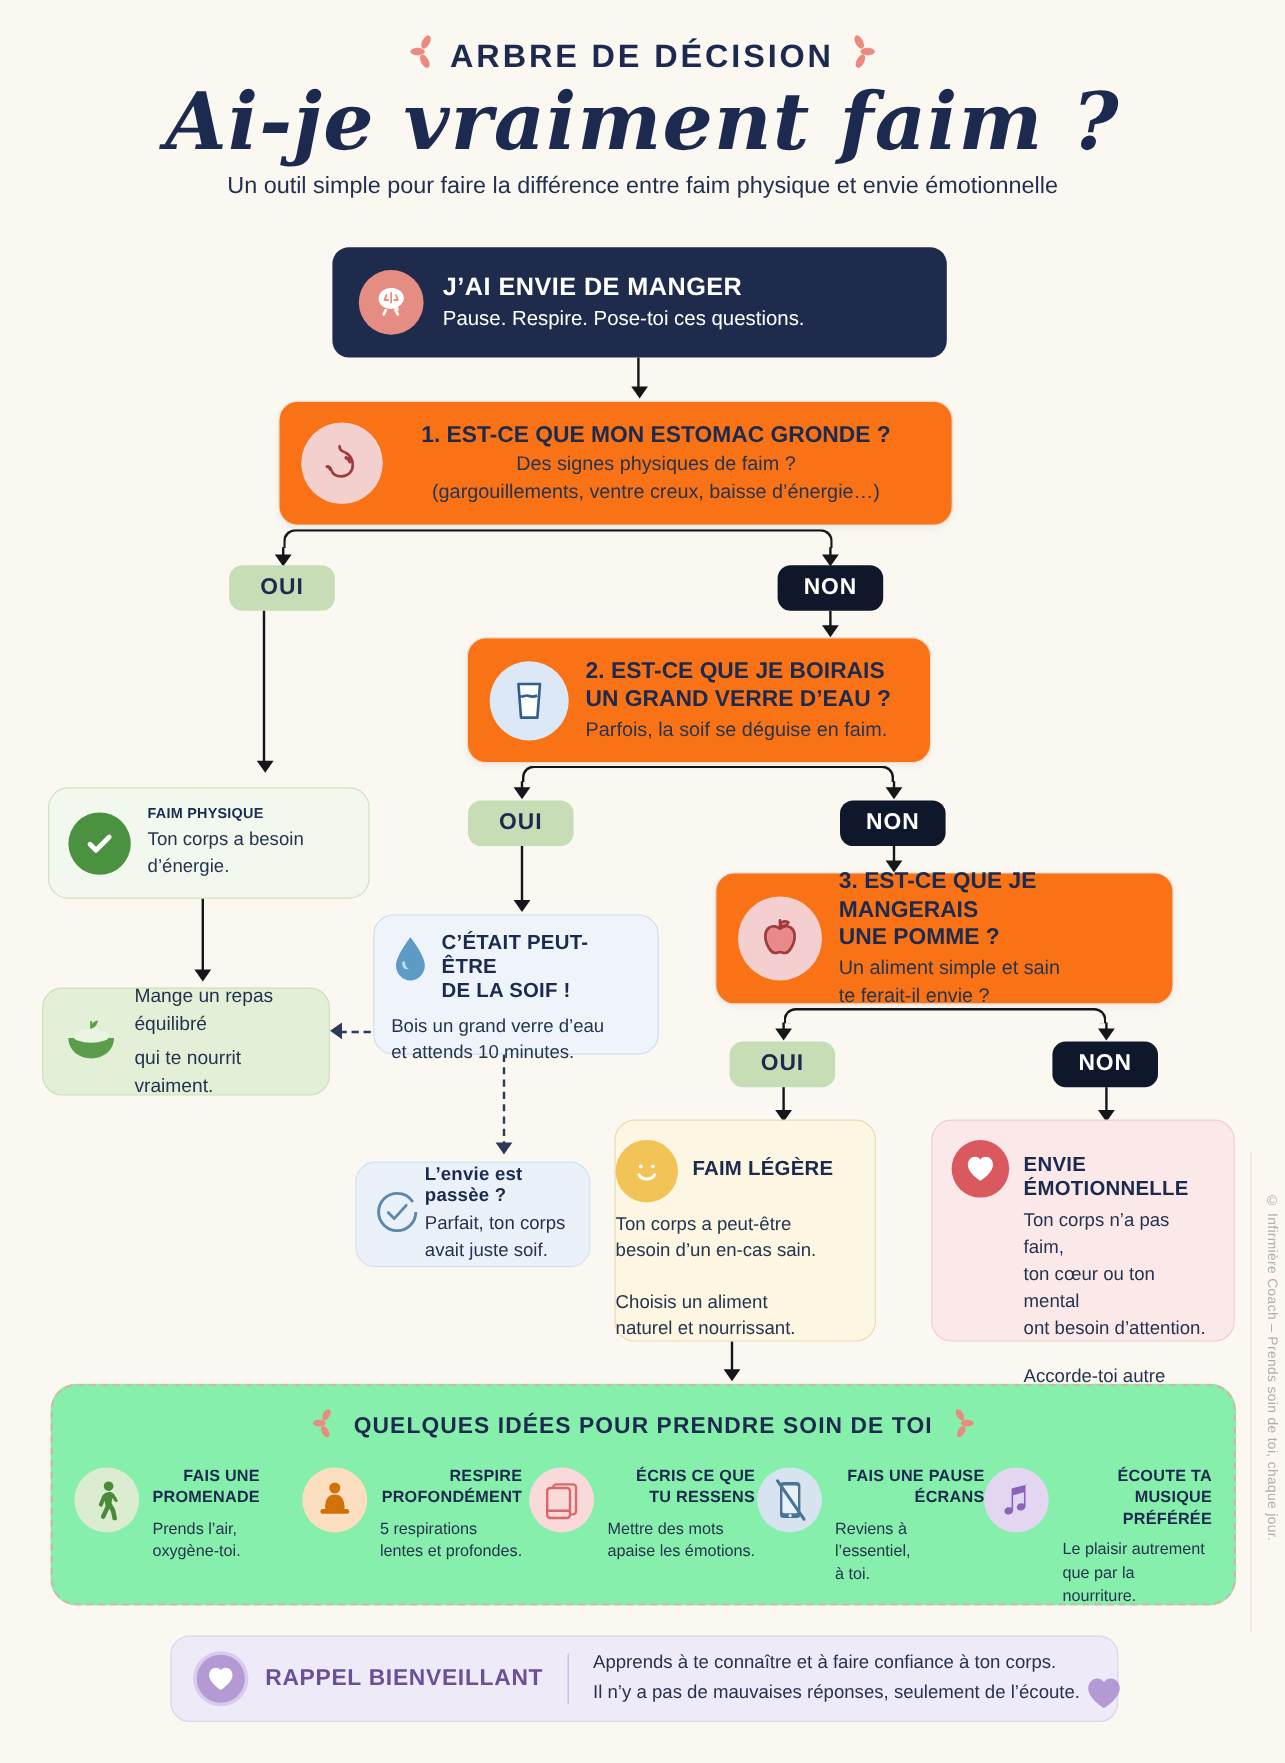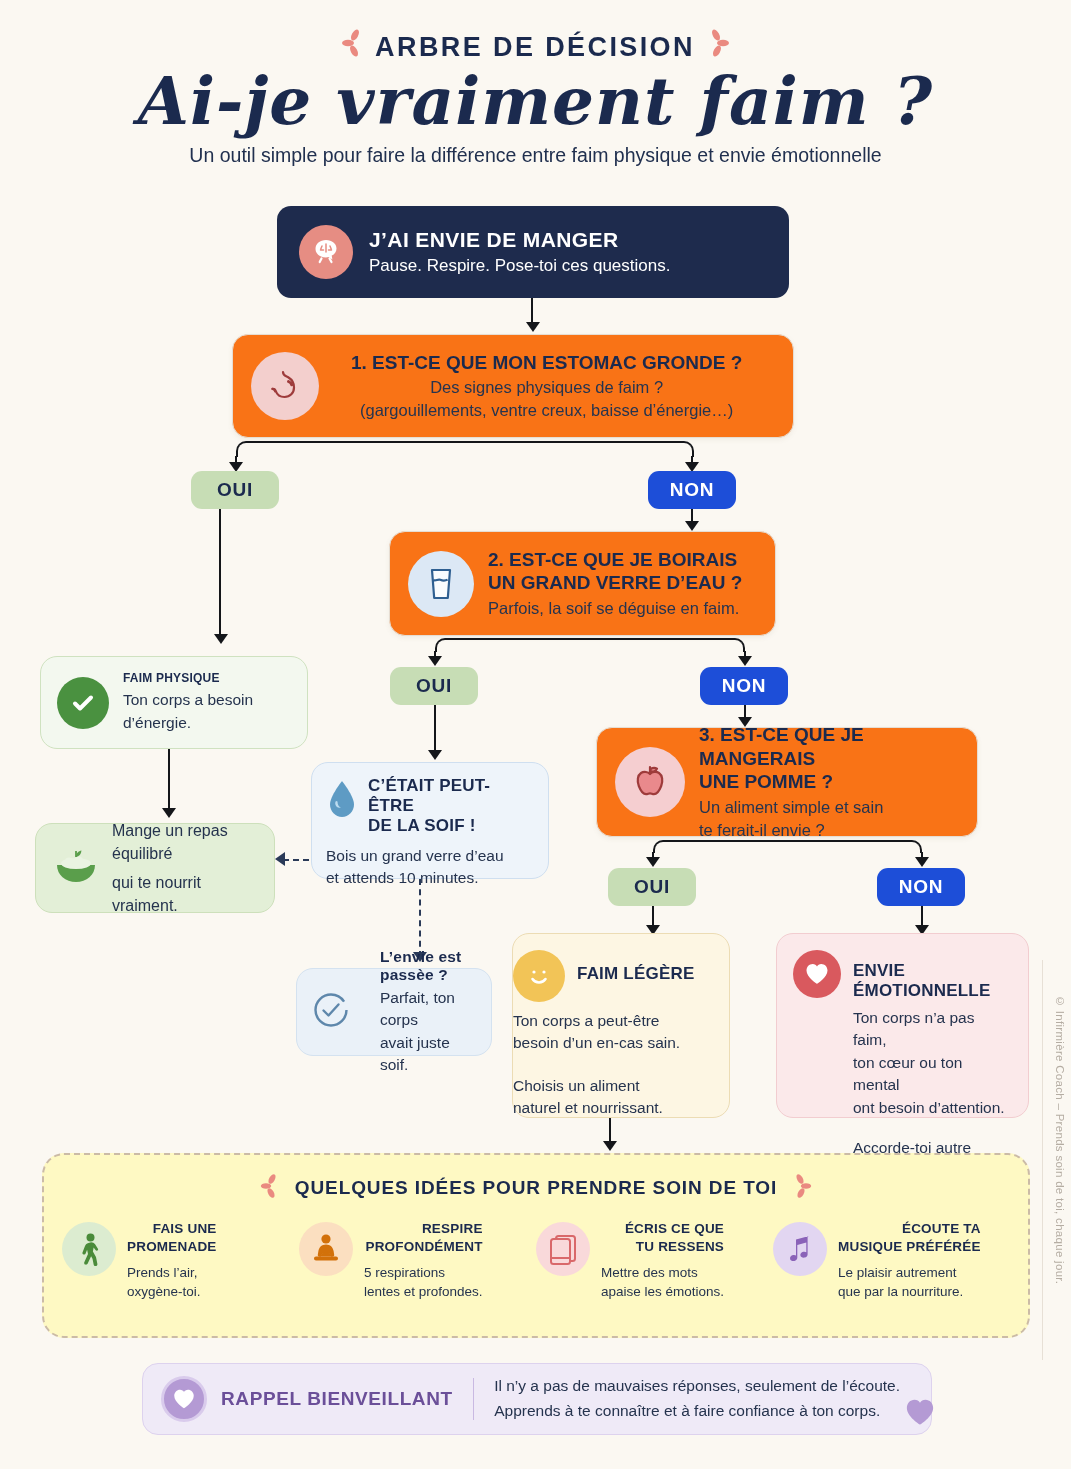--- a/index.html
+++ b/index.html
@@ -58,21 +58,21 @@
   .start-s { font-size: 17px; margin-top: 4px; font-weight: normal; }
 
   
   .badge {
     position: absolute; border-radius: 11px;
     font-size: 19px; font-weight: bold; letter-spacing: .8px;
     display: flex; align-items: center; justify-content: center;
     height: 38px;
   }
   .badge-oui { background: #c7ddb5; color: #1b2a4e; }
-  .badge-non { background: #1d4ed8; color: #ffffff; }
+  .badge-non { background: #0f172a; color: #ffffff; }
 
   
   .card { position: absolute; border-radius: 17px; padding: 14px 16px; }
   .c-green  { background: #f3f8ef; border: 1.5px solid #cfe2c0; }
   .c-green2 { background: #e3efd7; border: 1.5px solid #cde0bb; }
   .c-blue   { background: #eef4fa; border: 1.5px solid #cfdff0; }
   .c-blue2  { background: #eaf1f8; border: 1.5px solid #d4e2f0; }
   .c-yellow { background: #fdf6e3; border: 1.5px solid #ecdcb4; }
   .c-pink   { background: #fbe9ea; border: 1.5px solid #f2cdd0; }
 
@@ -96,21 +96,21 @@
   .dashline-h { position: absolute; height: 0; border-top: 2.4px dashed #2a3a58; }
   .dash-head {
     position: absolute; width: 0; height: 0;
     border-left: 7px solid transparent; border-right: 7px solid transparent;
     border-top: 10px solid #2a3a58;
   }
 
   
   .tips {
     position: absolute; left: 42px; top: 1153px; width: 988px; height: 185px;
-    border: 2px dashed #cbbba6; border-radius: 22px; background: #fef9c3;
+    border: 2px dashed #cbbba6; border-radius: 22px; background: #86efac;
   }
   .tips-title {
     text-align: center; margin-top: 18px;
     font-size: 19px; font-weight: bold; letter-spacing: .9px; color: #1b2a4e;
   }
   .tips-row { display: flex; margin-top: 16px; padding: 0 18px; gap: 0; }
   .tip { display: flex; gap: 11px; flex: 1; align-items: flex-start; }
   .tip-ic { flex: 0 0 auto; width: 54px; height: 54px; border-radius: 50%;
             display: flex; align-items: center; justify-content: center; margin-top: 2px;}
   .tip-h { font-size: 13.5px; font-weight: bold; color: #1b2a4e; line-height: 1.32; letter-spacing:.2px;text-align:right;}
@@ -297,21 +297,21 @@
         <div class="r-head">DE LA SOIF !</div>
       </div>
     </div>
     <div class="r-body" style="margin-top:9px;">Bois un grand verre d’eau</div>
     <div class="r-body">et attends 10 minutes.</div>
   </div>
 
   <div class="dashline" style="left:419px; top:879px; height:78px;"></div>
   <div class="dash-head" style="left:413px; top:952px;"></div>
 
-  <div class="card c-blue2" style="left:296px; top:968px; width:196px; height:88px; display:flex; align-items:center; gap:27px; padding:10px 12px;">
+  <div class="card c-blue2" style="left:296px; top:968px; width:196px; height:88px; display:flex; align-items:center; gap:1px; padding:10px 12px;">
     <div style="flex:0 0 auto;">
       <svg width="44" height="44" viewBox="0 0 44 44" fill="none" stroke="#5e87ab" stroke-width="2.4">
         <circle cx="22" cy="22" r="15.5" stroke-dasharray="88 10"></circle>
         <path d="M14.5 22.5l5 5 10-11" stroke-linecap="round" stroke-linejoin="round"></path>
       </svg>
     </div>
     <div>
       <div class="r-head" style="font-size:15.5px;">L’envie est passèe ?</div>
       <div class="r-body" style="margin-top:3px;">Parfait, ton corps</div>
       <div class="r-body">avait juste soif.</div>
@@ -444,20 +444,34 @@
             <rect x="4" y="7" width="19" height="25" rx="2.5" fill="#f9d9da"></rect>
             <path d="M4 26h19"></path>
           </svg>
         </div>
         <div>
           <div class="tip-h"><span>ÉCRIS CE QUE</span><br><span>TU RESSENS</span></div>
           <div class="tip-b"><span>Mettre des mots</span><br><span>apaise les émotions.</span></div>
         </div>
       </div>
 
+      <div class="tip">
+        <div class="tip-ic" style="background:#d7e4f0;">
+          <svg width="30" height="36" viewBox="0 0 30 36">
+            <rect x="7" y="3" width="17" height="30" rx="3.2" fill="#4a7396"></rect>
+            <rect x="9" y="6" width="13" height="23" rx="1.4" fill="#e9f1f8"></rect>
+            <circle cx="15.5" cy="31" r="1.3" fill="#e9f1f8"></circle>
+            <path d="M5 2l22 32" stroke="#4a7396" stroke-width="2.6" stroke-linecap="round"></path>
+          </svg>
+        </div>
+        <div>
+          <div class="tip-h"><span>FAIS UNE PAUSE</span><br><span>ÉCRANS</span></div>
+          <div class="tip-b"><span>Reviens à l’essentiel,</span><br><span>à toi.</span></div>
+        </div>
+      </div>
 
       <div class="tip">
         <div class="tip-ic" style="background:#e2d6f1;">
           <svg width="30" height="32" viewBox="0 0 30 32" fill="#8a62b8">
             <path d="M24 3L11 6.4v16.1c-.8-.5-1.9-.7-3-.4-2 .5-3.3 2.2-2.9 3.8.4 1.6 2.3 2.5 4.3 2 1.7-.4 2.9-1.7 2.9-3.1V12l9-2.4v9.6c-.8-.5-1.9-.7-3-.4-2 .5-3.3 2.2-2.9 3.8.4 1.6 2.3 2.5 4.3 2 1.7-.4 2.9-1.7 2.9-3.1V3z"></path>
           </svg>
         </div>
         <div>
           <div class="tip-h"><span>ÉCOUTE TA</span><br><span>MUSIQUE PRÉFÉRÉE</span></div>
           <div class="tip-b"><span>Le plaisir autrement</span><br><span>que par la nourriture.</span></div>
@@ -469,22 +483,22 @@
 
   <div class="footer">
     <div class="footer-heart">
       <svg width="26" height="26" viewBox="0 0 28 28">
         <path d="M14 24S3.5 17.5 3.5 10.6C3.5 6.8 6.3 4 9.7 4c2 0 3.6 1 4.3 2.4C14.7 5 16.3 4 18.3 4c3.4 0 6.2 2.8 6.2 6.6C24.5 17.5 14 24 14 24z" fill="#fff"></path>
       </svg>
     </div>
     <div class="footer-label">RAPPEL BIENVEILLANT</div>
     <div class="footer-div"></div>
     <div class="footer-text">
+      <div>Apprends à te connaître et à faire confiance à ton corps.</div>
       <div>Il n’y a pas de mauvaises réponses, seulement de l’écoute.</div>
-      <div>Apprends à te connaître et à faire confiance à ton corps.</div>
     </div>
     <div class="footer-heart-deco">
       <svg width="34" height="32" viewBox="0 0 28 28">
         <path d="M14 25S2.5 18 2.5 10.4C2.5 6.3 5.5 3.2 9.2 3.2c2.2 0 3.9 1.1 4.8 2.6.9-1.5 2.6-2.6 4.8-2.6 3.7 0 6.7 3.1 6.7 7.2C25.5 18 14 25 14 25z" fill="#b49ad4"></path>
       </svg>
     </div>
   </div>
 
   <div class="vrule"></div>
   <div class="copyright">© Infirmière Coach – Prends soin de toi, chaque jour.</div>

